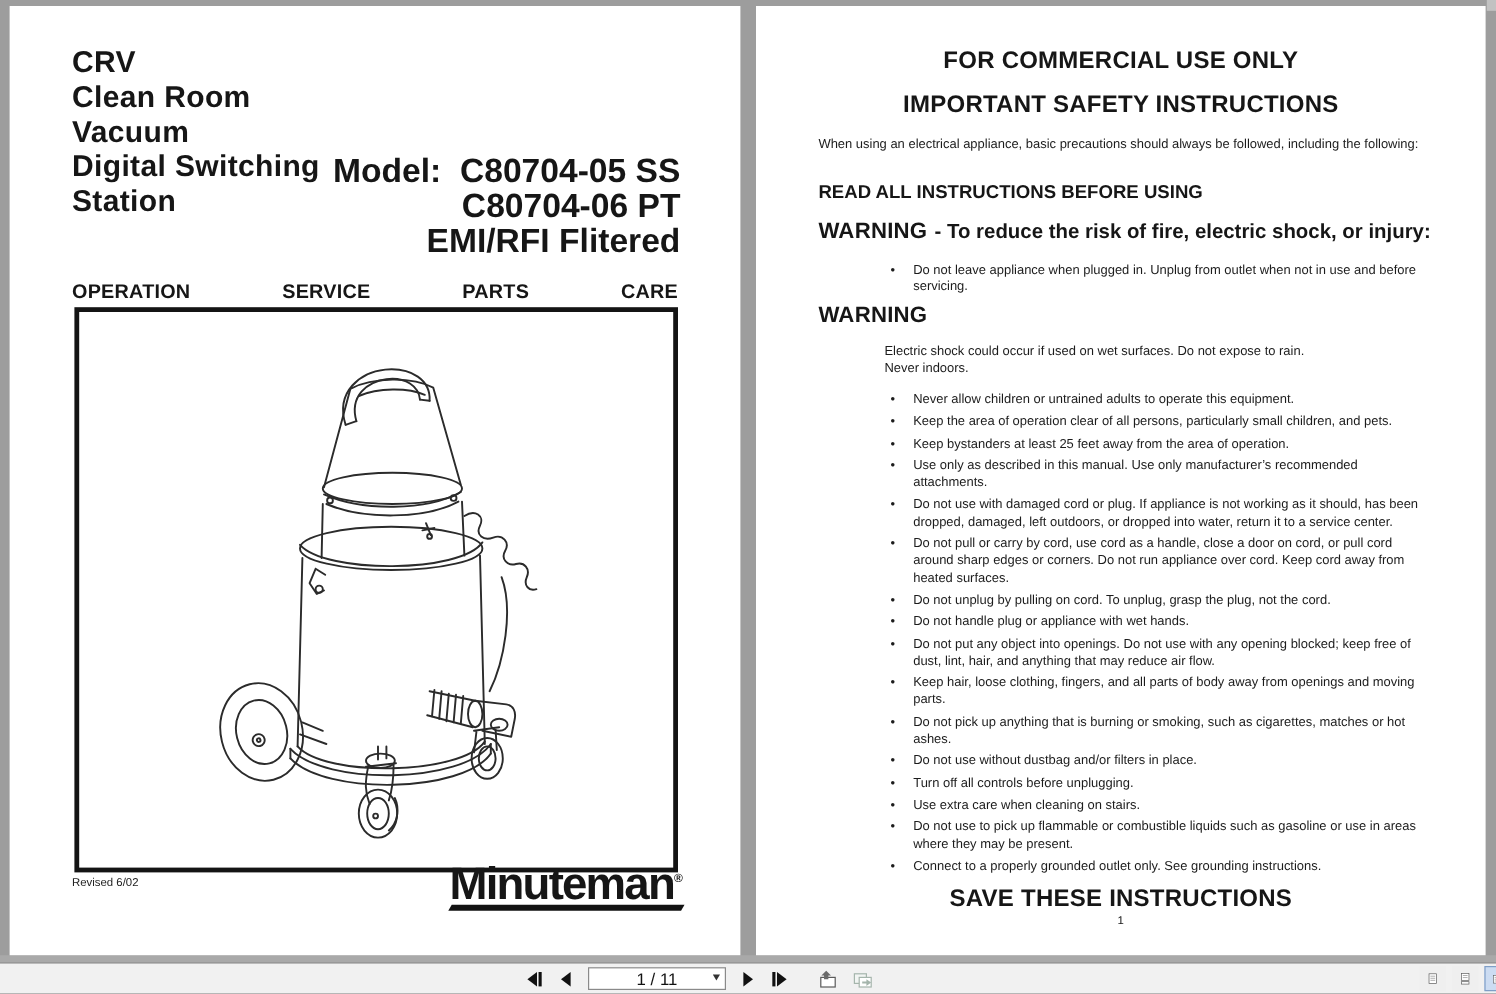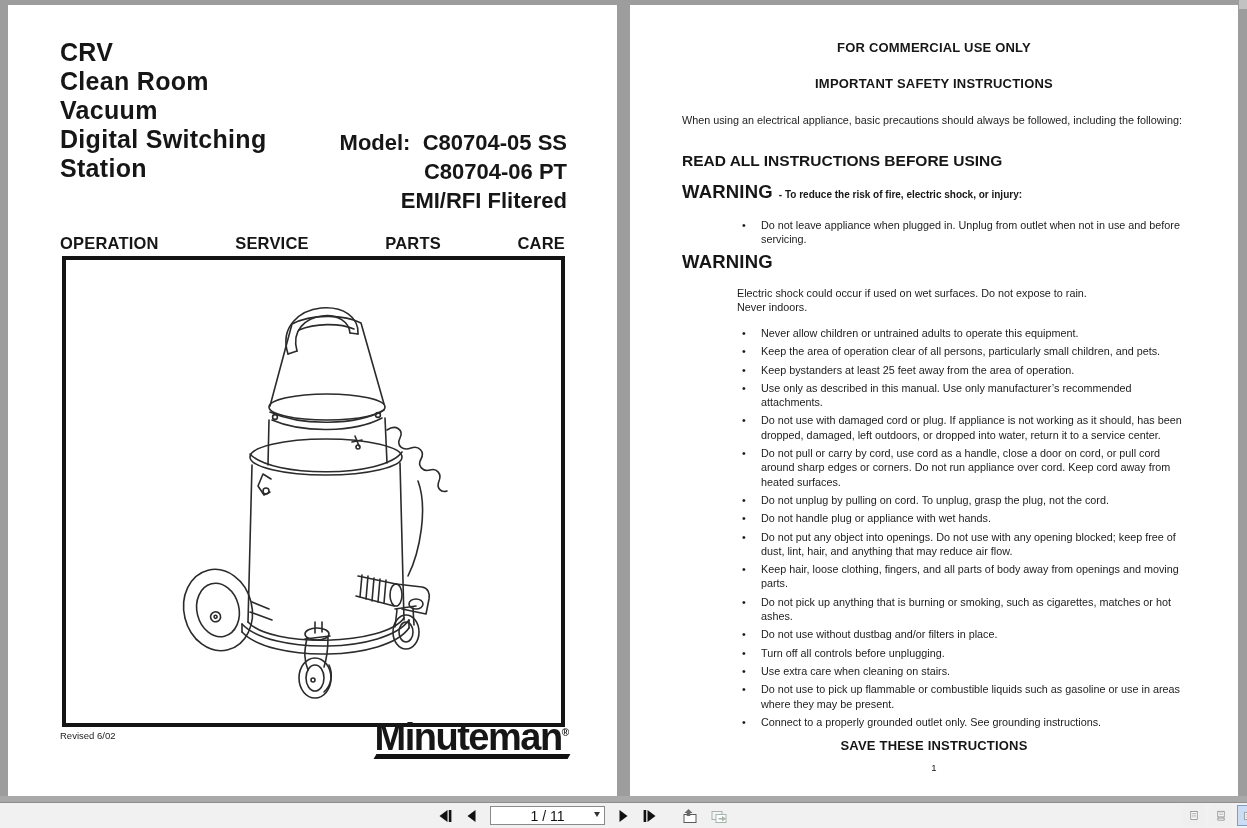--- a/index.html
+++ b/index.html
@@ -8,38 +8,38 @@
     background:#9d9d9d;
     font-family:"Liberation Sans", sans-serif;
     color:#161616;
   }
   .page{position:absolute;top:5px;height:792px;background:#ffffff;}
   .page-left{left:8px;width:609px;}
   .page-right{left:630px;width:608px;}
 
   
   .lp-title{position:absolute;left:52px;top:33px;font-weight:bold;font-size:25px;line-height:29px;letter-spacing:.3px;}
-  .lp-model{position:absolute;right:50px;top:36px;font-weight:bold;font-size:22px;line-height:29px;text-align:right;white-space:pre;}
+  .lp-model{position:absolute;right:50px;top:36px;font-weight:bold;font-size:28px;line-height:29px;text-align:right;white-space:pre;}
   .lp-tabs{position:absolute;left:52px;top:229px;width:505px;display:flex;justify-content:space-between;font-weight:bold;font-size:16.5px;letter-spacing:.2px;}
   .lp-box{position:absolute;left:54px;top:251px;width:503px;height:471px;border:4px solid #141414;box-sizing:border-box;background:#fff;}
   .lp-box svg{position:absolute;left:0;top:0;width:100%;height:100%;}
   .lp-revised{position:absolute;left:52px;top:725px;font-size:9.5px;color:#222;}
   .lp-logo{position:absolute;right:48px;top:716px;text-align:right;}
   .lp-logo .word{font-weight:bold;font-size:38px;letter-spacing:-1.5px;line-height:33px;}
   .lp-logo .reg{font-size:10px;vertical-align:14px;font-style:normal;font-weight:bold;}
   .lp-logo .bar{height:5px;background:#121212;margin-top:0px;transform:skewX(-30deg);}
 
   
-  .rp-h-center{position:absolute;left:0;width:100%;text-align:center;font-weight:bold;font-size:13px;letter-spacing:.2px;}
+  .rp-h-center{position:absolute;left:0;width:100%;text-align:center;font-weight:bold;font-size:20px;letter-spacing:.2px;}
   .rp-body{font-size:10.8px;line-height:14.3px;color:#1c1c1c;}
   .rp-intro{position:absolute;left:52px;top:108px;width:502px;}
   .rp-readall{position:absolute;left:52px;top:147px;font-weight:bold;font-size:15.5px;}
   .rp-warnrow{position:absolute;left:52px;top:176px;display:flex;align-items:baseline;}
   .warn-big{font-weight:bold;font-size:18.5px;letter-spacing:.2px;}
-  .warn-sub{font-weight:bold;font-size:10px;margin-left:6px;}
+  .warn-sub{font-weight:bold;font-size:17px;margin-left:6px;}
   .rp-warn2{position:absolute;left:52px;top:246px;}
   .rp-w2para{position:absolute;left:107px;top:281px;width:450px;}
   .bullet-list{position:absolute;}
   .bullet-item{position:relative;margin:4px;}
   .bullet-item::before{content:"•";position:absolute;left:-19px;top:0;font-size:10.8px;}
   .w1-bullets{left:127px;top:209px;width:430px;}
   .main-bullets{left:127px;top:317px;width:430px;}
   .rp-save{top:733px;}
   .rp-pagenum{position:absolute;left:0;width:100%;text-align:center;top:757px;font-size:9.5px;}
 

